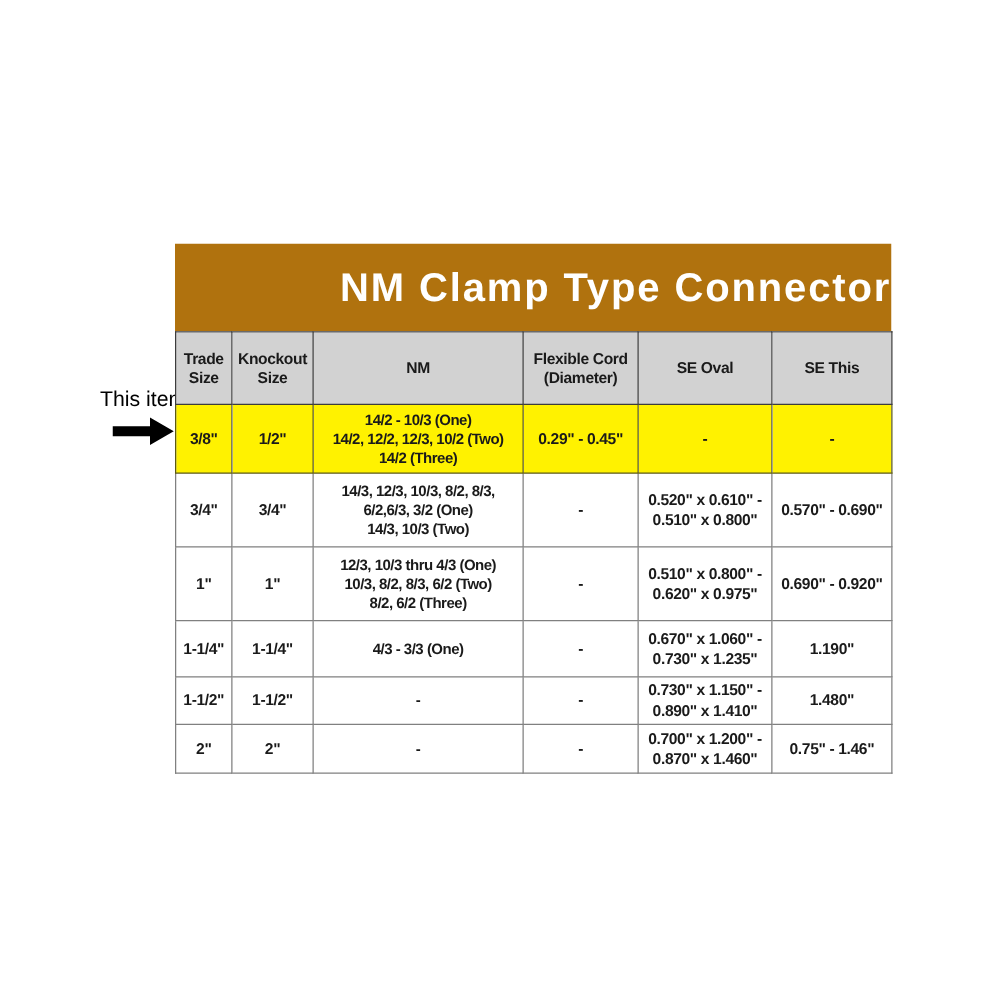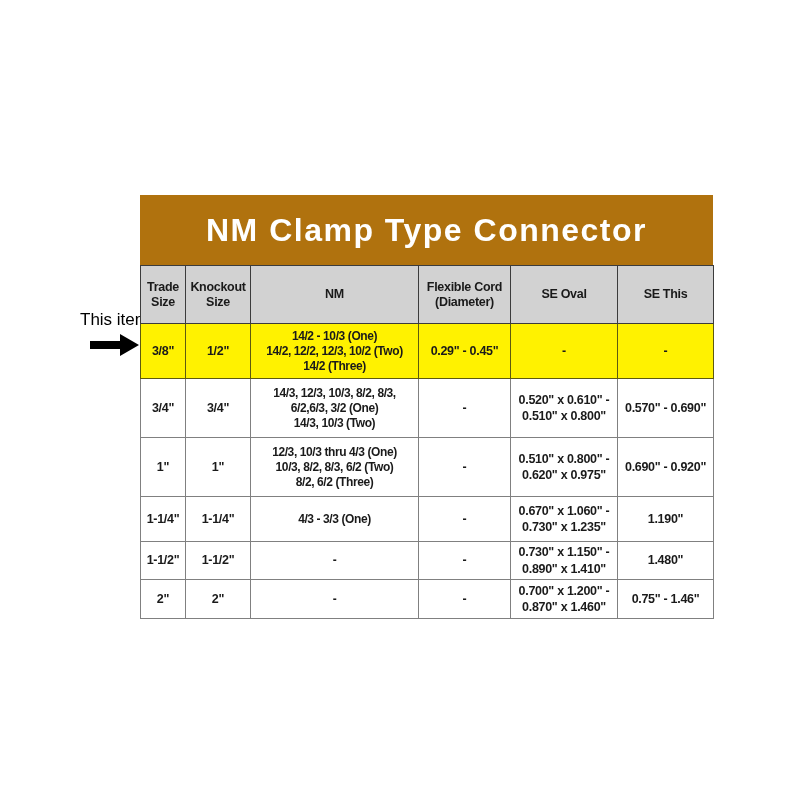--- a/index.html
+++ b/index.html
@@ -21,21 +21,21 @@
     top: 195px;
     width: 573px;
   }
   #title-bar {
     width: 573px;
     height: 70px;
     background: var(--title-bg, #b0720e);
     color: var(--title-text, #ffffff);
     display: flex;
     flex-direction: column;
-    align-items: center;
+    align-items: flex-end;
     justify-content: center;
     text-align: center;
   }
   #title-bar .title-line {
     font-size: 32px;
     font-weight: bold;
     line-height: 33px;
     letter-spacing: 1.5px;
     white-space: nowrap;
   }

